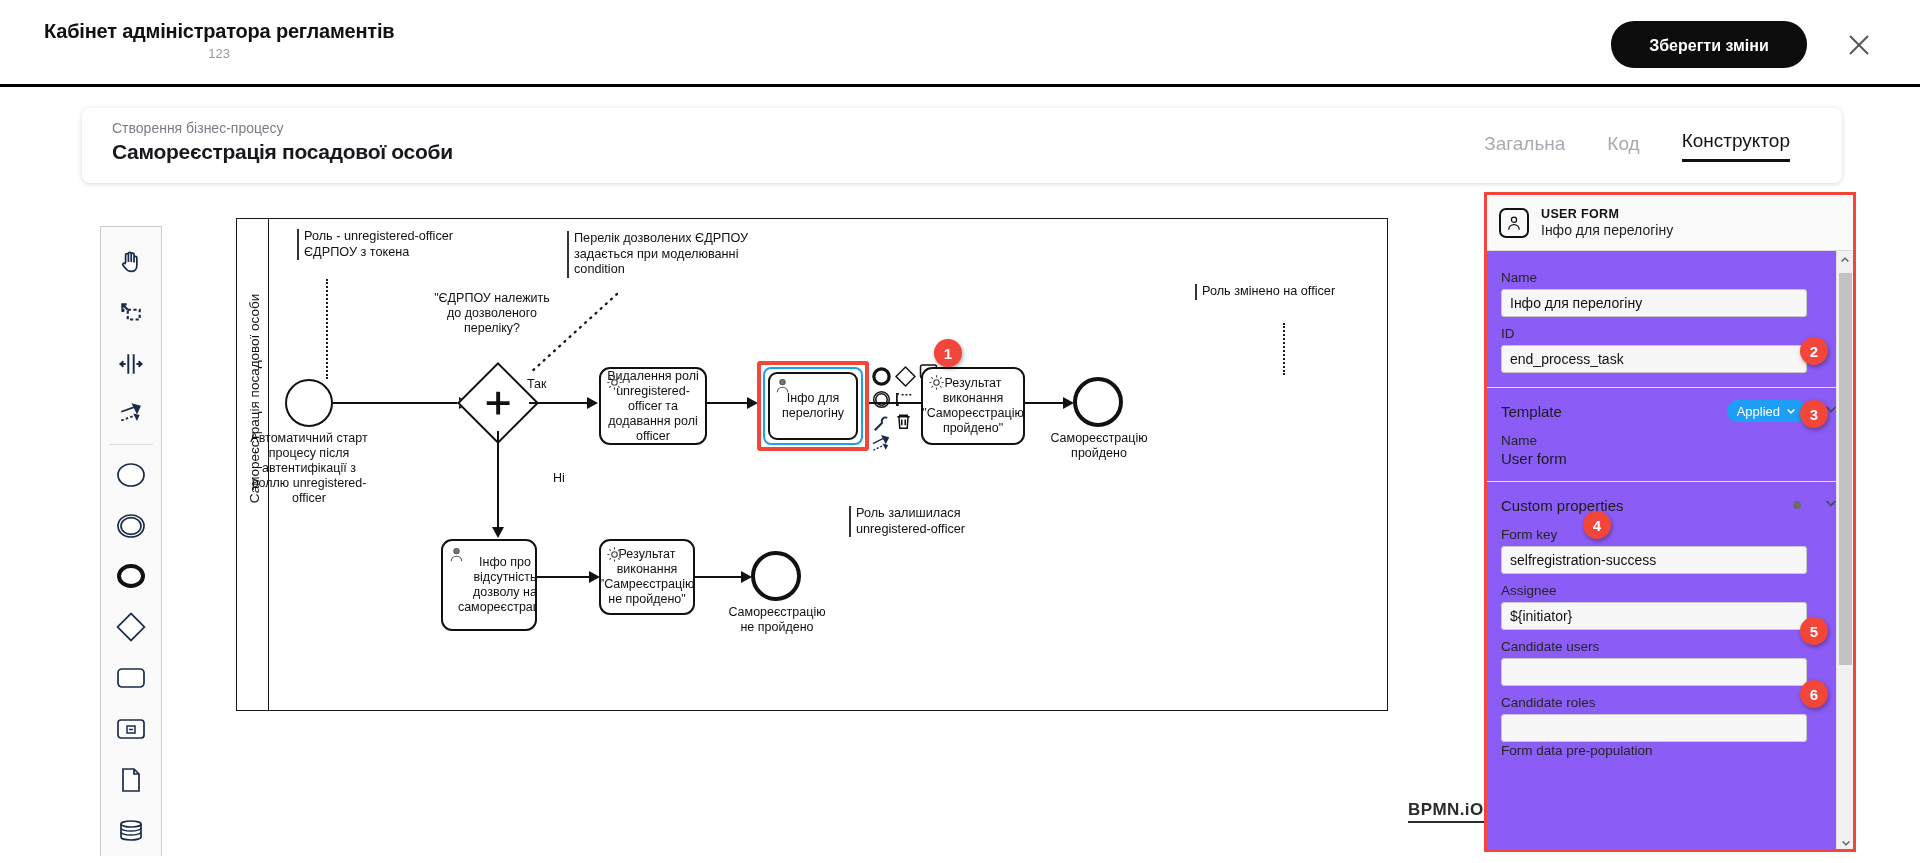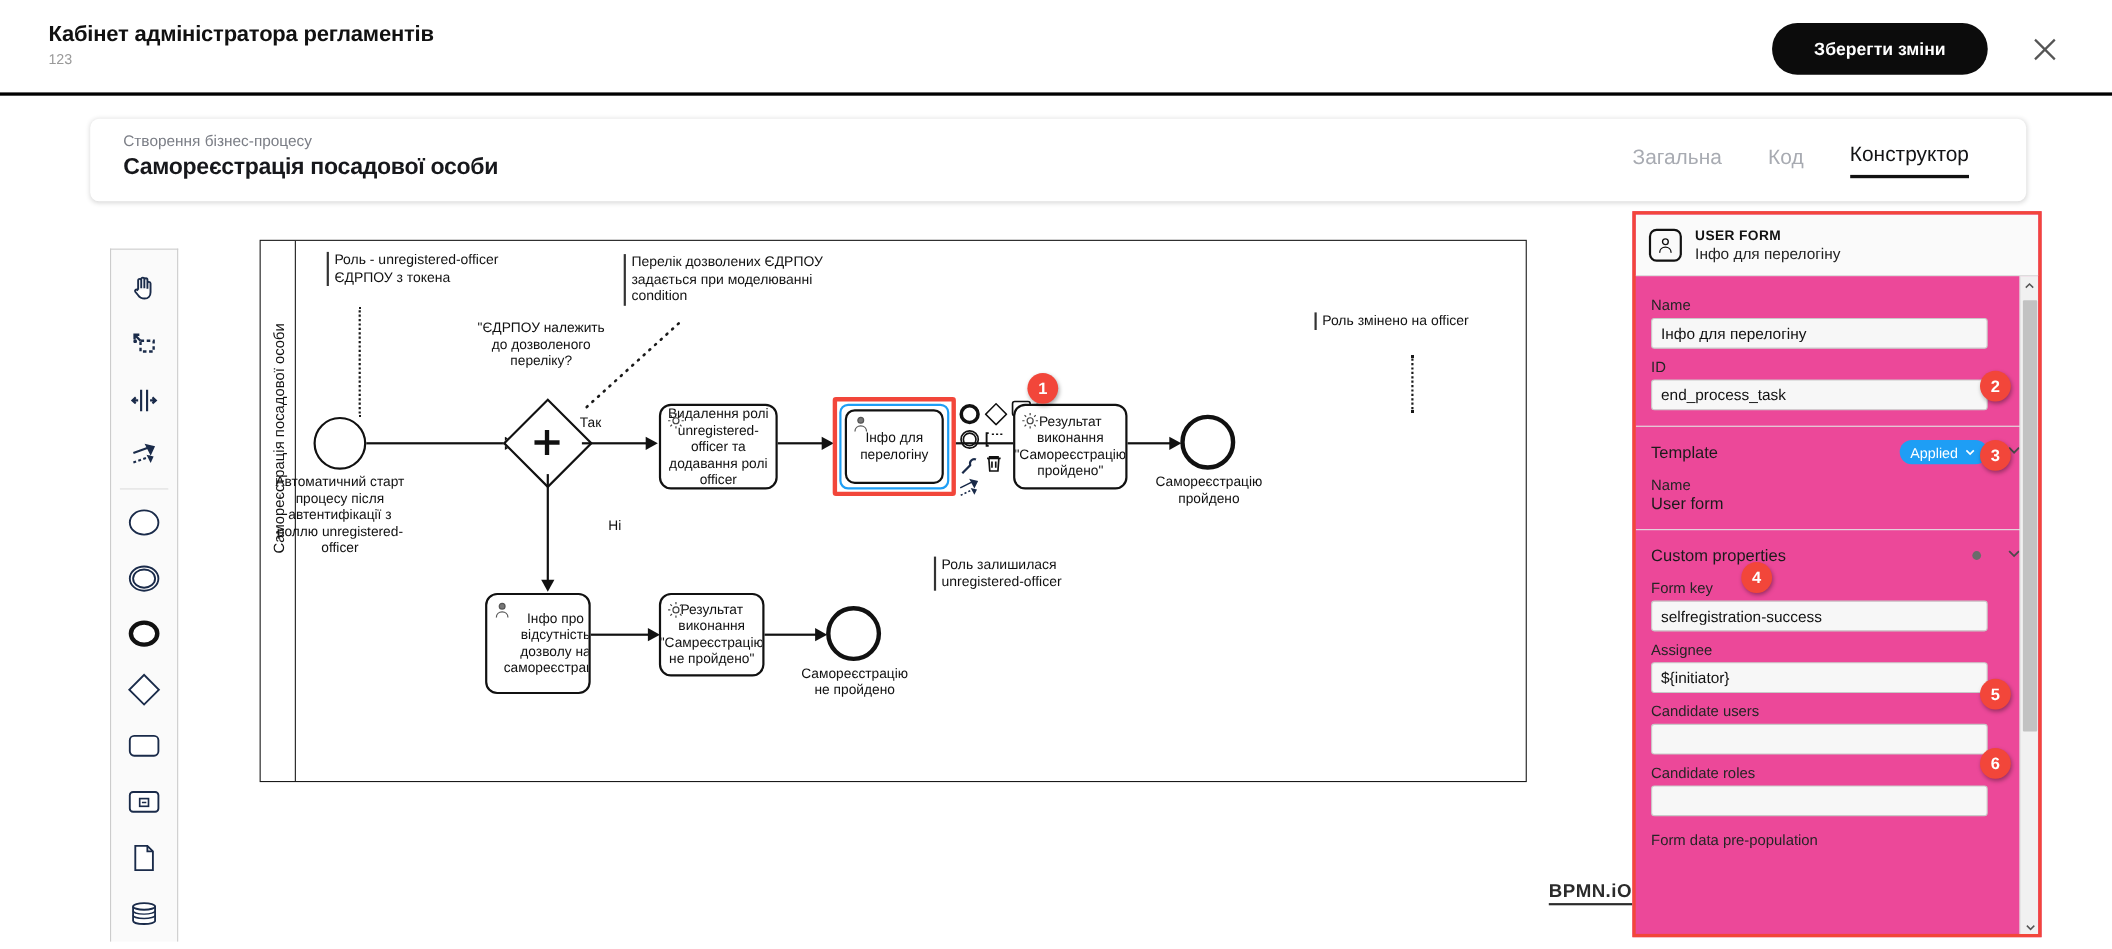--- a/index.html
+++ b/index.html
@@ -14,21 +14,21 @@
   }
 
   
   #app-header{
     position:absolute; left:0; top:0; width:1920px; height:87px;
     background:#fff; border-bottom:3px solid #000;
     display:flex; align-items:center;
   }
   #header-titles{ position:absolute; left:44px; top:20px; }
   #header-title{ font-size:20px; font-weight:700; color:#111; letter-spacing:-.2px; }
-  #header-subtitle{ font-size:13px; color:#9a9a9a; margin-top:3px; }
+  #header-subtitle{ font-size:13px; color:#9a9a9a; margin-top:3px;text-align:center; }
   #save-button{
     position:absolute; right:113px; top:21px;
     height:47px; min-width:196px; padding:16px 26px;
     background:#0c0c0c; color:#fff; border:none; border-radius:23px;
     font-size:16px; font-weight:700; cursor:pointer;
     font-family:"Liberation Sans", sans-serif;
   }
   #close-button{
     position:absolute; right:44px; top:28px; width:34px; height:34px;
     display:flex; align-items:center; justify-content:center; cursor:pointer;
@@ -130,21 +130,21 @@
     position:absolute; width:28px; height:28px; border-radius:50%;
     background:#f2463a; color:#fff; font-size:15px; font-weight:700;
     display:flex; align-items:center; justify-content:center;
     box-shadow:1px 2px 4px rgba(0,0,0,.35);
     font-family:"Liberation Sans", sans-serif;
   }
 
   
   #properties-panel{
     position:absolute; left:1484px; top:192px; width:372px; height:660px;
-    border:3px solid #f2463a; background:#ec4899; overflow:hidden;
+    border:3px solid #f2463a; background:#8b5cf6; overflow:hidden;
   }
   #panel-header{
     height:56px; background:#fafafa; border-bottom:1px solid #ddd;
     display:flex; align-items:center; padding:0 12px; gap:12px;
   }
   #panel-header-icon{
     width:30px; height:30px; border:2px solid #111; border-radius:7px;
     display:flex; align-items:center; justify-content:center; flex:0 0 auto;
   }
   #panel-header-type{ font-size:12.5px; font-weight:700; letter-spacing:.35px; color:#111; }
@@ -168,21 +168,21 @@
     padding:0 10px; font-size:13px; display:flex; align-items:center; gap:5px;
     margin-right:16px; cursor:pointer;
   }
   #panel-scrollbar{
     position:absolute; right:0; top:0; width:17px; height:601px;
     background:#f1f1f1; border-left:1px solid #e0e0e0;
   }
   .sb-btn{ height:18px; display:flex; align-items:center; justify-content:center; color:#555; }
   #sb-thumb{ position:absolute; left:2px; top:22px; width:13px; height:392px; background:#c2c2c2; border-radius:1px; }
   #sb-down{ position:absolute; left:0; bottom:0; width:17px; }
-  .cut-label{ font-size:13.5px; color:#252525; margin-top:14px; }
+  .cut-label{ font-size:13.5px; color:#252525; margin-top:1px; }
 </style>
 </head>
 <body>
 
 <div id="app-header">
   <div id="header-titles">
     <div id="header-title">Кабінет адміністратора регламентів</div>
     <div id="header-subtitle">123</div>
   </div>
   <button id="save-button">Зберегти зміни</button>

